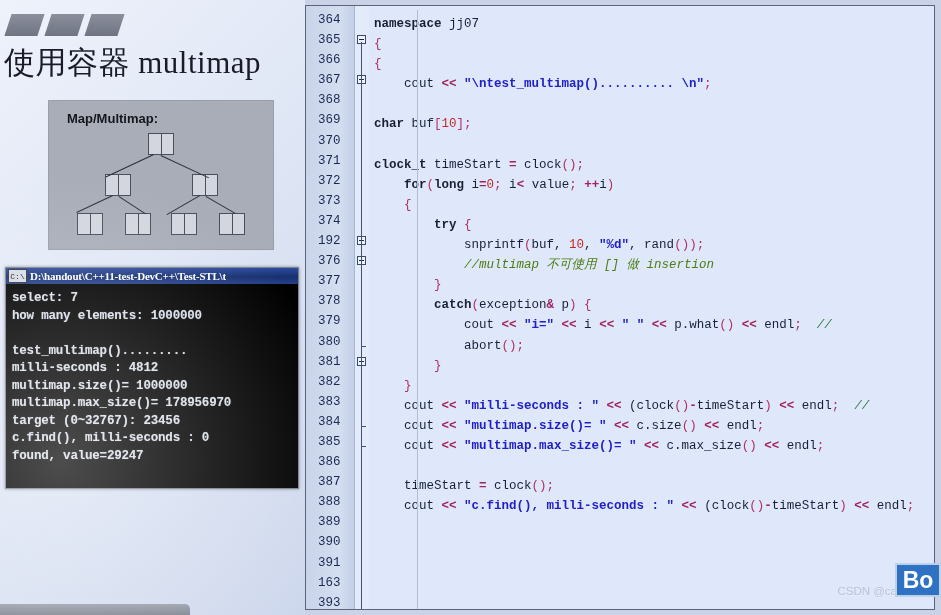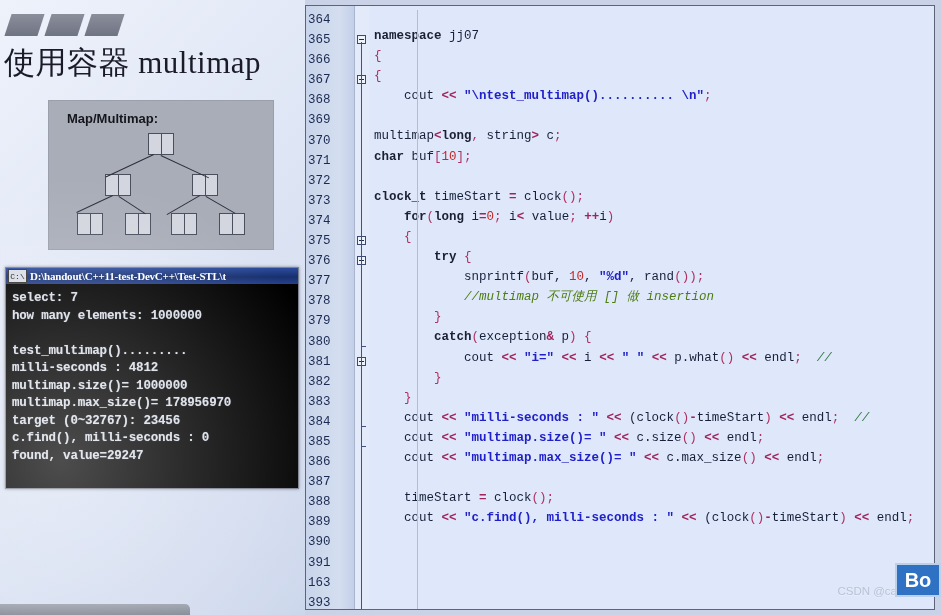--- a/index.html
+++ b/index.html
@@ -110,21 +110,21 @@
     width:48px;flex:0 0 auto;
     background:linear-gradient(90deg,#c8d4ea 0%,#d4def0 70%,#c2cfe8 100%);
     font-family:"Liberation Mono",monospace;
     font-size:12.5px;
     color:#1b2a52;
     padding-top:4px;
     position:relative;
     border-right:1px solid #a9b5cd;
   }
   .gline{
-    height:20.1px;line-height:20.1px;text-align:left;padding-left:2px;
+    height:20.1px;line-height:20.1px;text-align:left;padding-left:12px;
     position:relative;
   }
   
   #fold-col{
     width:14px;flex:0 0 auto;position:relative;
     background:#e3ebfa;
     padding-top:4px;
   }
   .foldbox{
     position:absolute;left:2px;width:9px;height:9px;
@@ -139,21 +139,21 @@
   }
   .foldtick{
     position:absolute;left:6px;width:5px;height:1px;background:#43527a;
   }
 
   #code{
     flex:1 1 auto;
     background:#dfe8fa;
     font-family:"Liberation Mono",monospace;
     font-size:12.5px;
-    padding-top:20px;
+    padding-top:8px;
     overflow:hidden;
     position:relative;
   }
   .cline{
     height:20.1px;line-height:20.1px;white-space:pre;padding-left:5px;
     color:#16203a;
   }
   .kw{color:#1b1f33;font-weight:bold;}
   .str{color:#2020c8;font-weight:bold;}
   .op{color:#a0245c;font-weight:bold;}
@@ -174,21 +174,21 @@
     color:#b9c2d6;font-size:11.5px;
     font-family:"Liberation Sans",sans-serif;
     text-shadow:0 1px 0 rgba(255,255,255,.3);
     z-index:40;
   }
   #blue-badge{
     position:absolute;right:0px;bottom:18px;
     width:42px;height:30px;
     background:#2f72c4;
     border:2px solid #bcd0ea;
-    color:#fff;font-weight:bold;font-size:20px;
+    color:#fff;font-weight:bold;font-size:23px;
     display:flex;align-items:center;justify-content:center;
     font-family:"Liberation Sans",sans-serif;
     z-index:41;
     overflow:hidden;
   }
   
   #glare{
     position:absolute;left:0;top:0;width:305px;height:615px;
     background:radial-gradient(circle at 20% 75%, rgba(255,255,255,.30), rgba(255,255,255,0) 55%);
     pointer-events:none;
@@ -253,21 +253,21 @@
       <div class="gline">365</div>
       <div class="gline">366</div>
       <div class="gline">367</div>
       <div class="gline">368</div>
       <div class="gline">369</div>
       <div class="gline">370</div>
       <div class="gline">371</div>
       <div class="gline">372</div>
       <div class="gline">373</div>
       <div class="gline">374</div>
-      <div class="gline">375</div>
+      <div class="gline">192</div>
       <div class="gline">376</div>
       <div class="gline">377</div>
       <div class="gline">378</div>
       <div class="gline">379</div>
       <div class="gline">380</div>
       <div class="gline">381</div>
       <div class="gline">382</div>
       <div class="gline">383</div>
       <div class="gline">384</div>
       <div class="gline">385</div>
@@ -291,32 +291,32 @@
       <div class="foldtick" style="top: 440.1px;"></div>
       <div class="foldline" style="top: 36.1px; height: 687.4px;"></div>
     </div>
   <div id="code">
     <div class="guide" style="left:48px;"></div>
   <div class="cline"><span class="kw">namespace </span><span class="id">jj07</span></div>
       <div class="cline"><span class="punct">{</span></div>
       <div class="cline"><span class="punct">{</span></div>
       <div class="cline"><span class="id">    cout </span><span class="op">&lt;&lt;</span><span class="id"> </span><span class="str">"\ntest_multimap().......... \n"</span><span class="punct">;</span></div>
       <div class="cline">&nbsp;</div>
-      <div class="cline"><span class="id">multimap</span><span class="op">&lt;</span><span class="kw">long</span><span class="punct">,</span><span class="id"> string</span><span class="op">&gt;</span><span class="id"> c</span><span class="punct">;</span></div>
       <div class="cline"><span class="kw">char </span><span class="id">buf</span><span class="punct">[</span><span class="num">10</span><span class="punct">]</span><span class="punct">;</span></div>
       <div class="cline">&nbsp;</div>
       <div class="cline"><span class="kw">clock_t </span><span class="id">timeStart </span><span class="op">=</span><span class="id"> clock</span><span class="punct">()</span><span class="punct">;</span></div>
       <div class="cline"><span class="kw">    for</span><span class="punct">(</span><span class="kw">long</span><span class="id"> i</span><span class="op">=</span><span class="num">0</span><span class="punct">;</span><span class="id"> i</span><span class="op">&lt;</span><span class="id"> value</span><span class="punct">;</span><span class="id"> </span><span class="op">++</span><span class="id">i</span><span class="punct">)</span></div>
       <div class="cline"><span class="punct">    {</span></div>
       <div class="cline"><span class="kw">        try </span><span class="punct">{</span></div>
       <div class="cline"><span class="id">            snprintf</span><span class="punct">(</span><span class="id">buf, </span><span class="num">10</span><span class="id">, </span><span class="str">"%d"</span><span class="id">, rand</span><span class="punct">())</span><span class="punct">;</span></div>
       <div class="cline"><span class="cmt2">            //multimap 不可使用 [] 做 insertion</span></div>
       <div class="cline"><span class="punct">        }</span></div>
       <div class="cline"><span class="kw">        catch</span><span class="punct">(</span><span class="id">exception</span><span class="op">&amp;</span><span class="id"> p</span><span class="punct">) </span><span class="punct">{</span></div>
       <div class="cline"><span class="id">            cout </span><span class="op">&lt;&lt;</span><span class="id"> </span><span class="str">"i="</span><span class="id"> </span><span class="op">&lt;&lt;</span><span class="id"> i </span><span class="op">&lt;&lt;</span><span class="id"> </span><span class="str">" "</span><span class="id"> </span><span class="op">&lt;&lt;</span><span class="id"> p.what</span><span class="punct">()</span><span class="id"> </span><span class="op">&lt;&lt;</span><span class="id"> endl</span><span class="punct">;</span><span class="cmt">  //</span></div>
+      <div class="cline"><span class="id">            abort</span><span class="punct">()</span><span class="punct">;</span></div>
       <div class="cline"><span class="punct">        }</span></div>
       <div class="cline"><span class="punct">    }</span></div>
       <div class="cline"><span class="id">    cout </span><span class="op">&lt;&lt;</span><span class="id"> </span><span class="str">"milli-seconds : "</span><span class="id"> </span><span class="op">&lt;&lt;</span><span class="id"> (clock</span><span class="punct">()</span><span class="op">-</span><span class="id">timeStart</span><span class="punct">)</span><span class="id"> </span><span class="op">&lt;&lt;</span><span class="id"> endl</span><span class="punct">;</span><span class="cmt">  //</span></div>
       <div class="cline"><span class="id">    cout </span><span class="op">&lt;&lt;</span><span class="id"> </span><span class="str">"multimap.size()= "</span><span class="id"> </span><span class="op">&lt;&lt;</span><span class="id"> c.size</span><span class="punct">()</span><span class="id"> </span><span class="op">&lt;&lt;</span><span class="id"> endl</span><span class="punct">;</span></div>
       <div class="cline"><span class="id">    cout </span><span class="op">&lt;&lt;</span><span class="id"> </span><span class="str">"multimap.max_size()= "</span><span class="id"> </span><span class="op">&lt;&lt;</span><span class="id"> c.max_size</span><span class="punct">()</span><span class="id"> </span><span class="op">&lt;&lt;</span><span class="id"> endl</span><span class="punct">;</span></div>
       <div class="cline">&nbsp;</div>
       <div class="cline"><span class="id">    timeStart </span><span class="op">=</span><span class="id"> clock</span><span class="punct">()</span><span class="punct">;</span></div>
       <div class="cline"><span class="id">    cout </span><span class="op">&lt;&lt;</span><span class="id"> </span><span class="str">"c.find(), milli-seconds : "</span><span class="id"> </span><span class="op">&lt;&lt;</span><span class="id"> (clock</span><span class="punct">()</span><span class="op">-</span><span class="id">timeStart</span><span class="punct">)</span><span class="id"> </span><span class="op">&lt;&lt;</span><span class="id"> endl</span><span class="punct">;</span></div>
     </div>
 </div>

